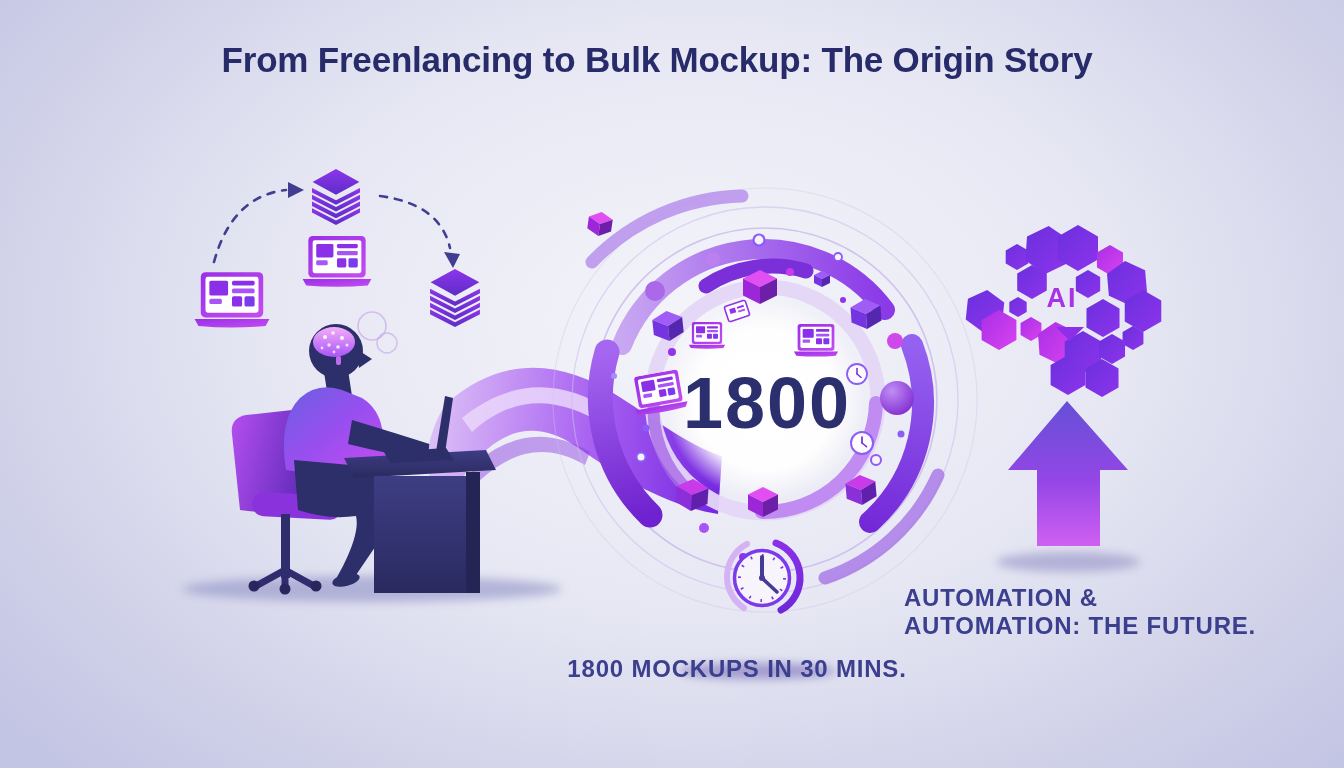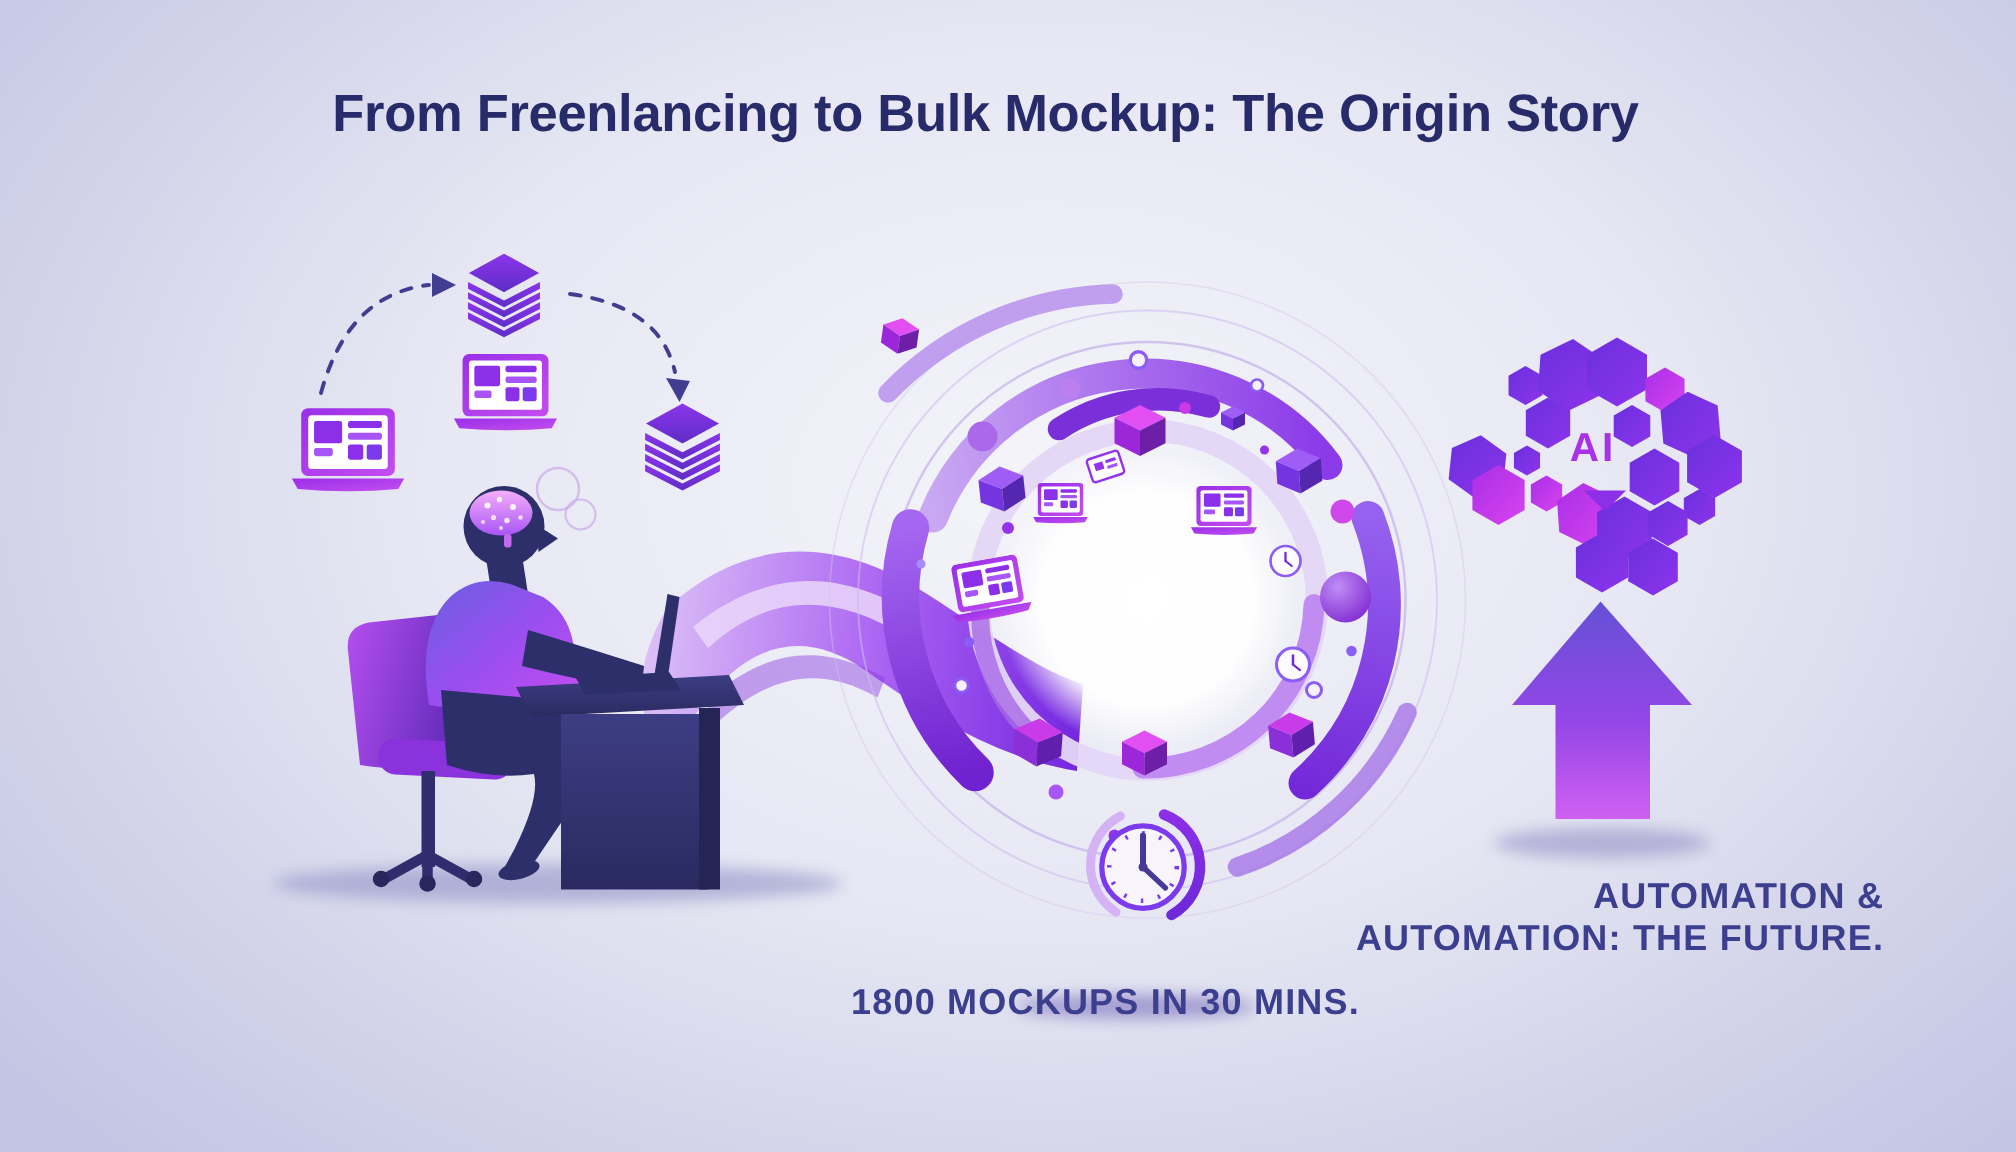--- a/index.html
+++ b/index.html
@@ -3,25 +3,25 @@
 <meta charset="utf-8">
 <style>
   html,body{margin:0;padding:0;background:#c9cbe7;}
   .stage{
     position:relative;width:1344px;height:768px;overflow:hidden;
     background:radial-gradient(ellipse 900px 620px at 52% 42%, var(--bg-center,#f4f4fa) 0%, #e6e7f3 48%, #d4d5ea 74%, var(--bg-edge,#c3c5e4) 100%);
     font-family:"Liberation Sans", sans-serif;
   }
   .stage > svg{position:absolute;left:0;top:0;z-index:1;}
   .txt{position:absolute;z-index:2;transform:translateX(-50%);white-space:nowrap;}
-  .title{left:657px;top:40px;font-weight:800;font-size:35px;letter-spacing:-0.2px;color:var(--heading,#272b6a);margin-top:16px;}
+  .title{left:657px;top:40px;font-weight:800;font-size:35px;letter-spacing:-0.2px;color:var(--heading,#272b6a);}
   .caption{font-weight:700;font-size:24px;letter-spacing:0.8px;color:var(--caption,#3b3f8e);}
   .cap-left{left:314px;top:620px;}
   .cap-mid{left:737px;top:614px;margin-top:41px;}
-  .cap-right{left:1080px;top:584px;text-align:right;line-height:28px;}
+  .cap-right{left:1080px;top:584px;text-align:left;line-height:28px;}
   .count{left:767px;top:362px;font-weight:800;font-size:72px;letter-spacing:2px;color:var(--count,#2b2f6e);}
   .ai-label{left:1062px;top:283px;font-weight:800;font-size:27px;letter-spacing:2px;color:var(--ai,#a832e8);}
 </style>
 </head>
 <body>
 
 <div class="stage">
 
 <svg width="1344" height="768" viewBox="0 0 1344 768">
   <defs>
@@ -301,19 +301,20 @@
       <polygon points="1056,327 1084,327 1070,341" fill="#8b2fe8"></polygon>
     </g>
     <g>
       <polygon points="1067,401 1008,470 1037,470 1037,546 1100,546 1100,470 1128,470" fill="url(#g-arrow)"></polygon>
     </g>
     <ellipse cx="1068" cy="562" rx="72" ry="10" fill="#8f8ac2" opacity="0.55" filter="url(#soft)"></ellipse>
   </g>
 </svg>
 
   <div class="txt title">From Freenlancing to Bulk Mockup: The Origin Story</div>
+  <div class="txt count">1800</div>
   <div class="txt ai-label">AI</div>
   <div class="txt caption cap-mid">1800 MOCKUPS IN 30 MINS.</div>
   <div class="txt caption cap-right">
     <div>AUTOMATION &amp;</div>
     <div>AUTOMATION: THE FUTURE.</div>
   </div>
 </div>
 
 </body></html>

